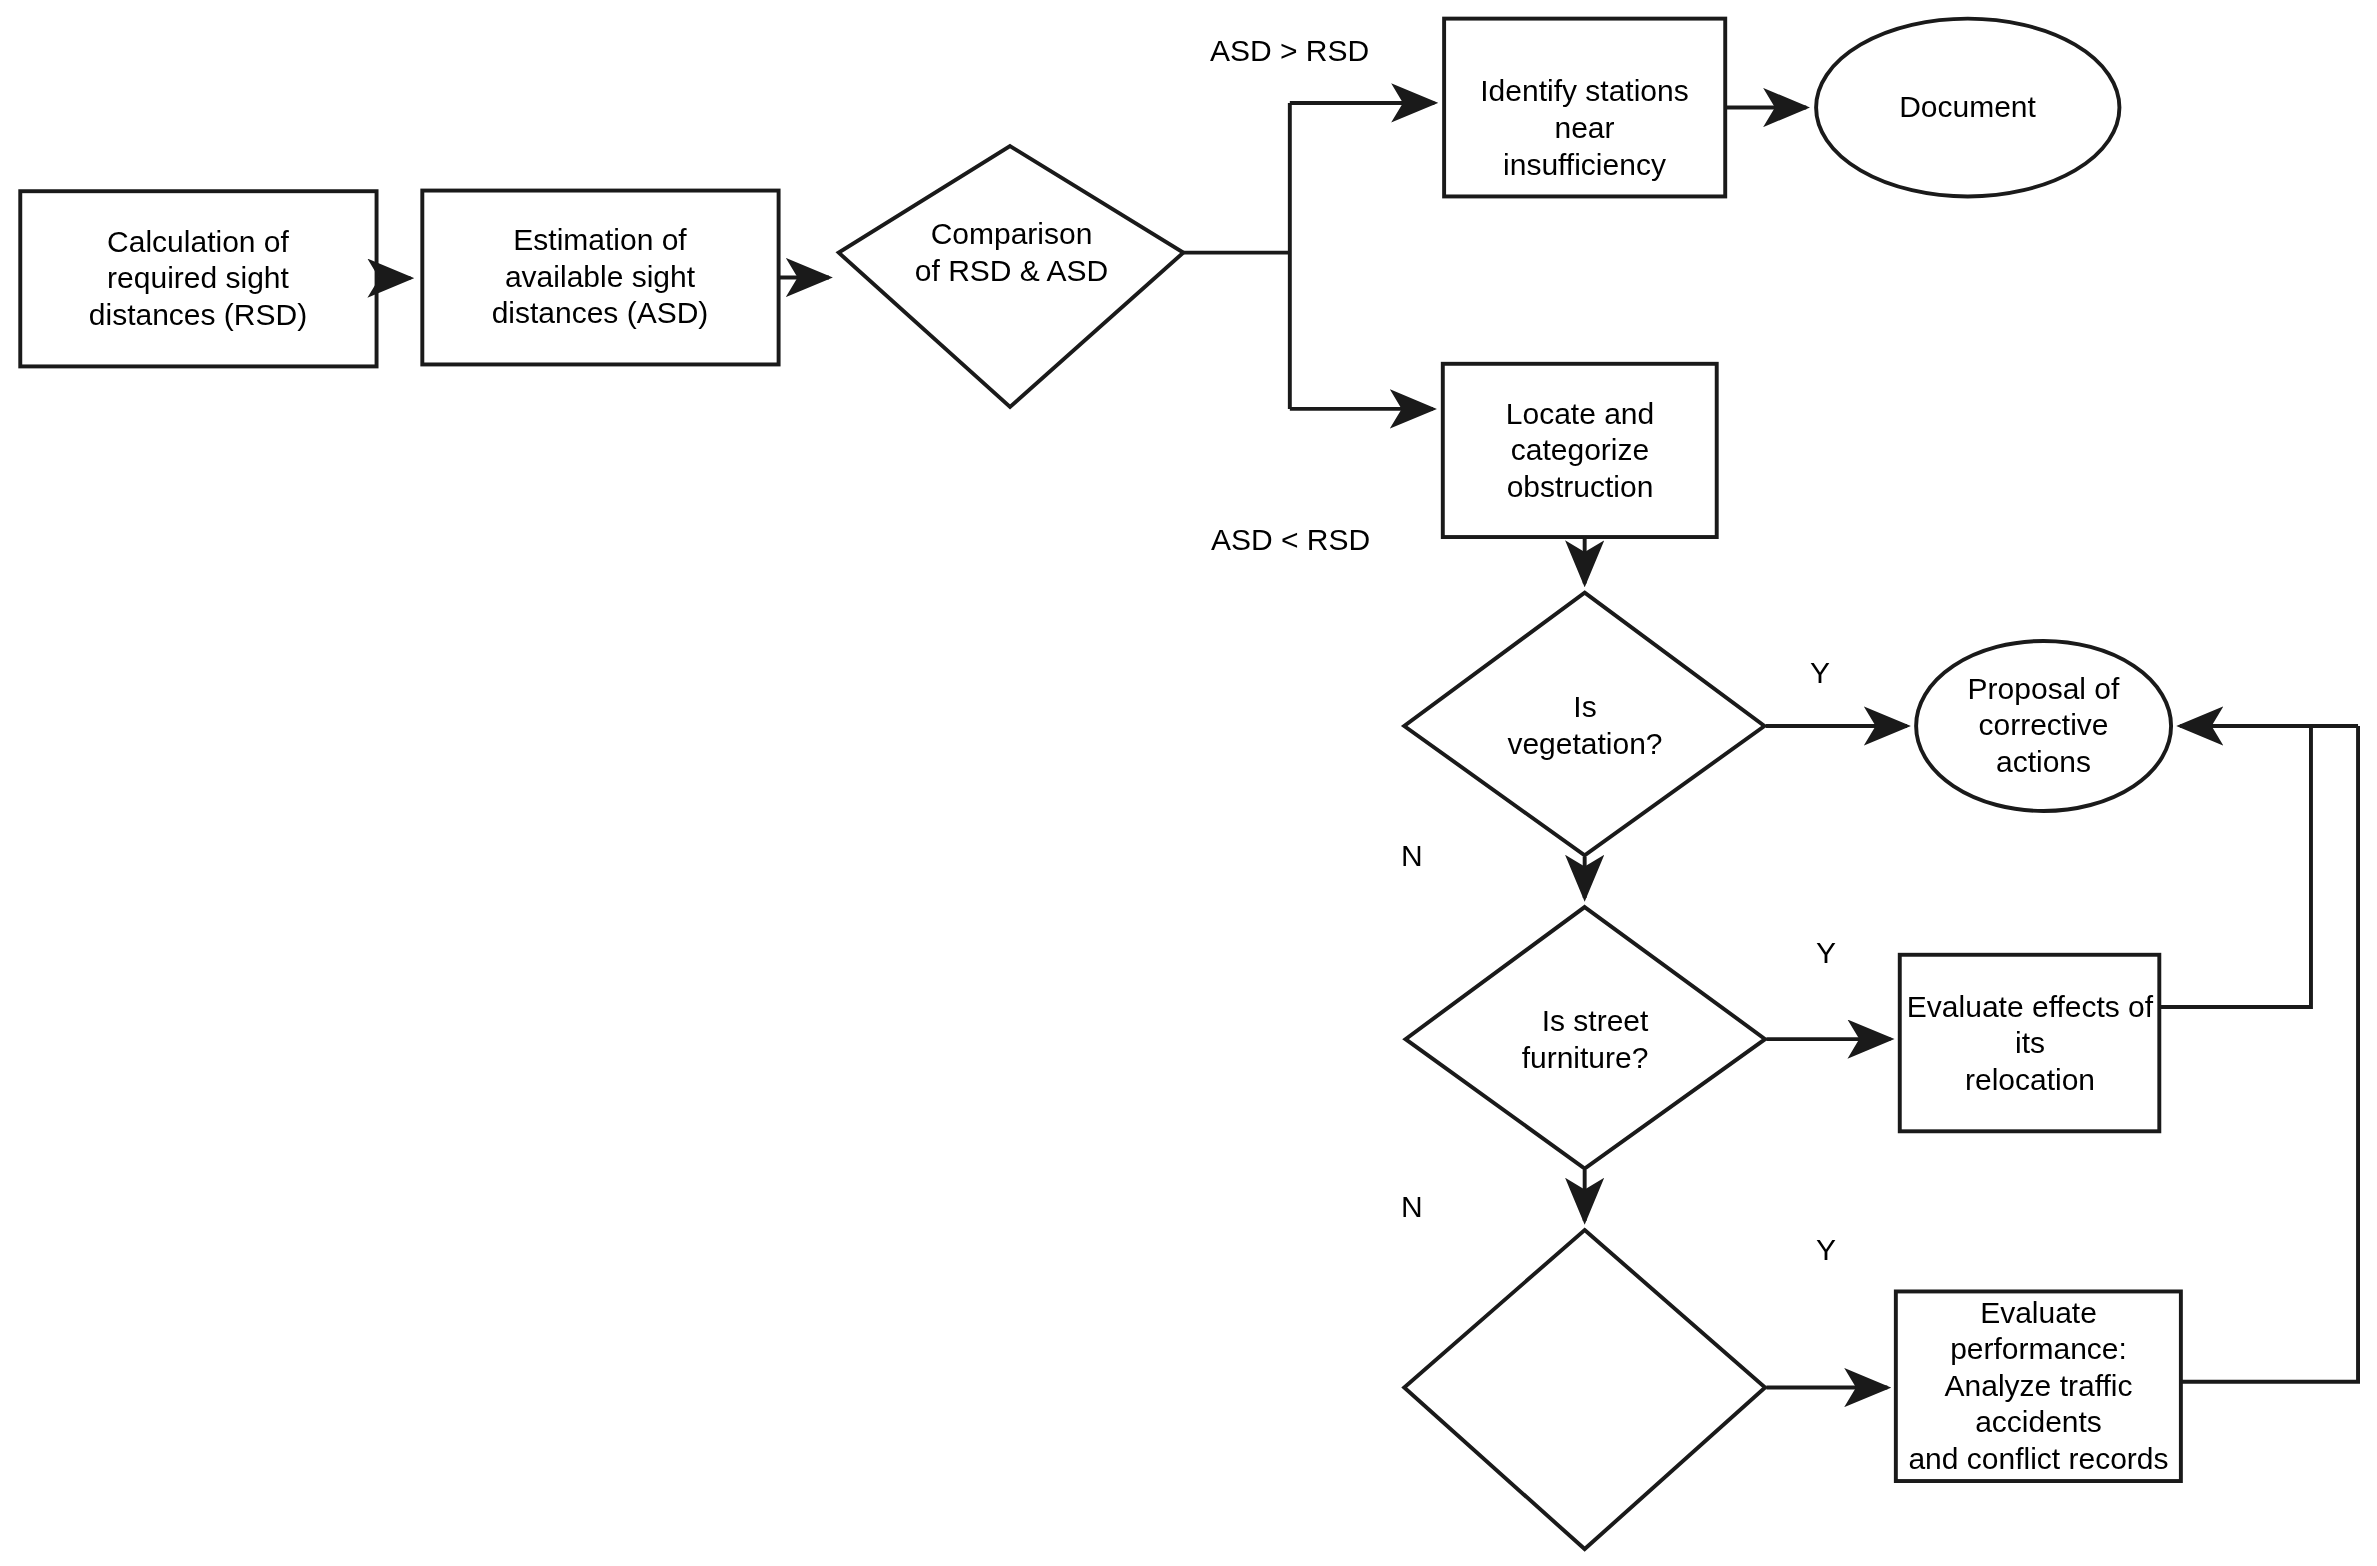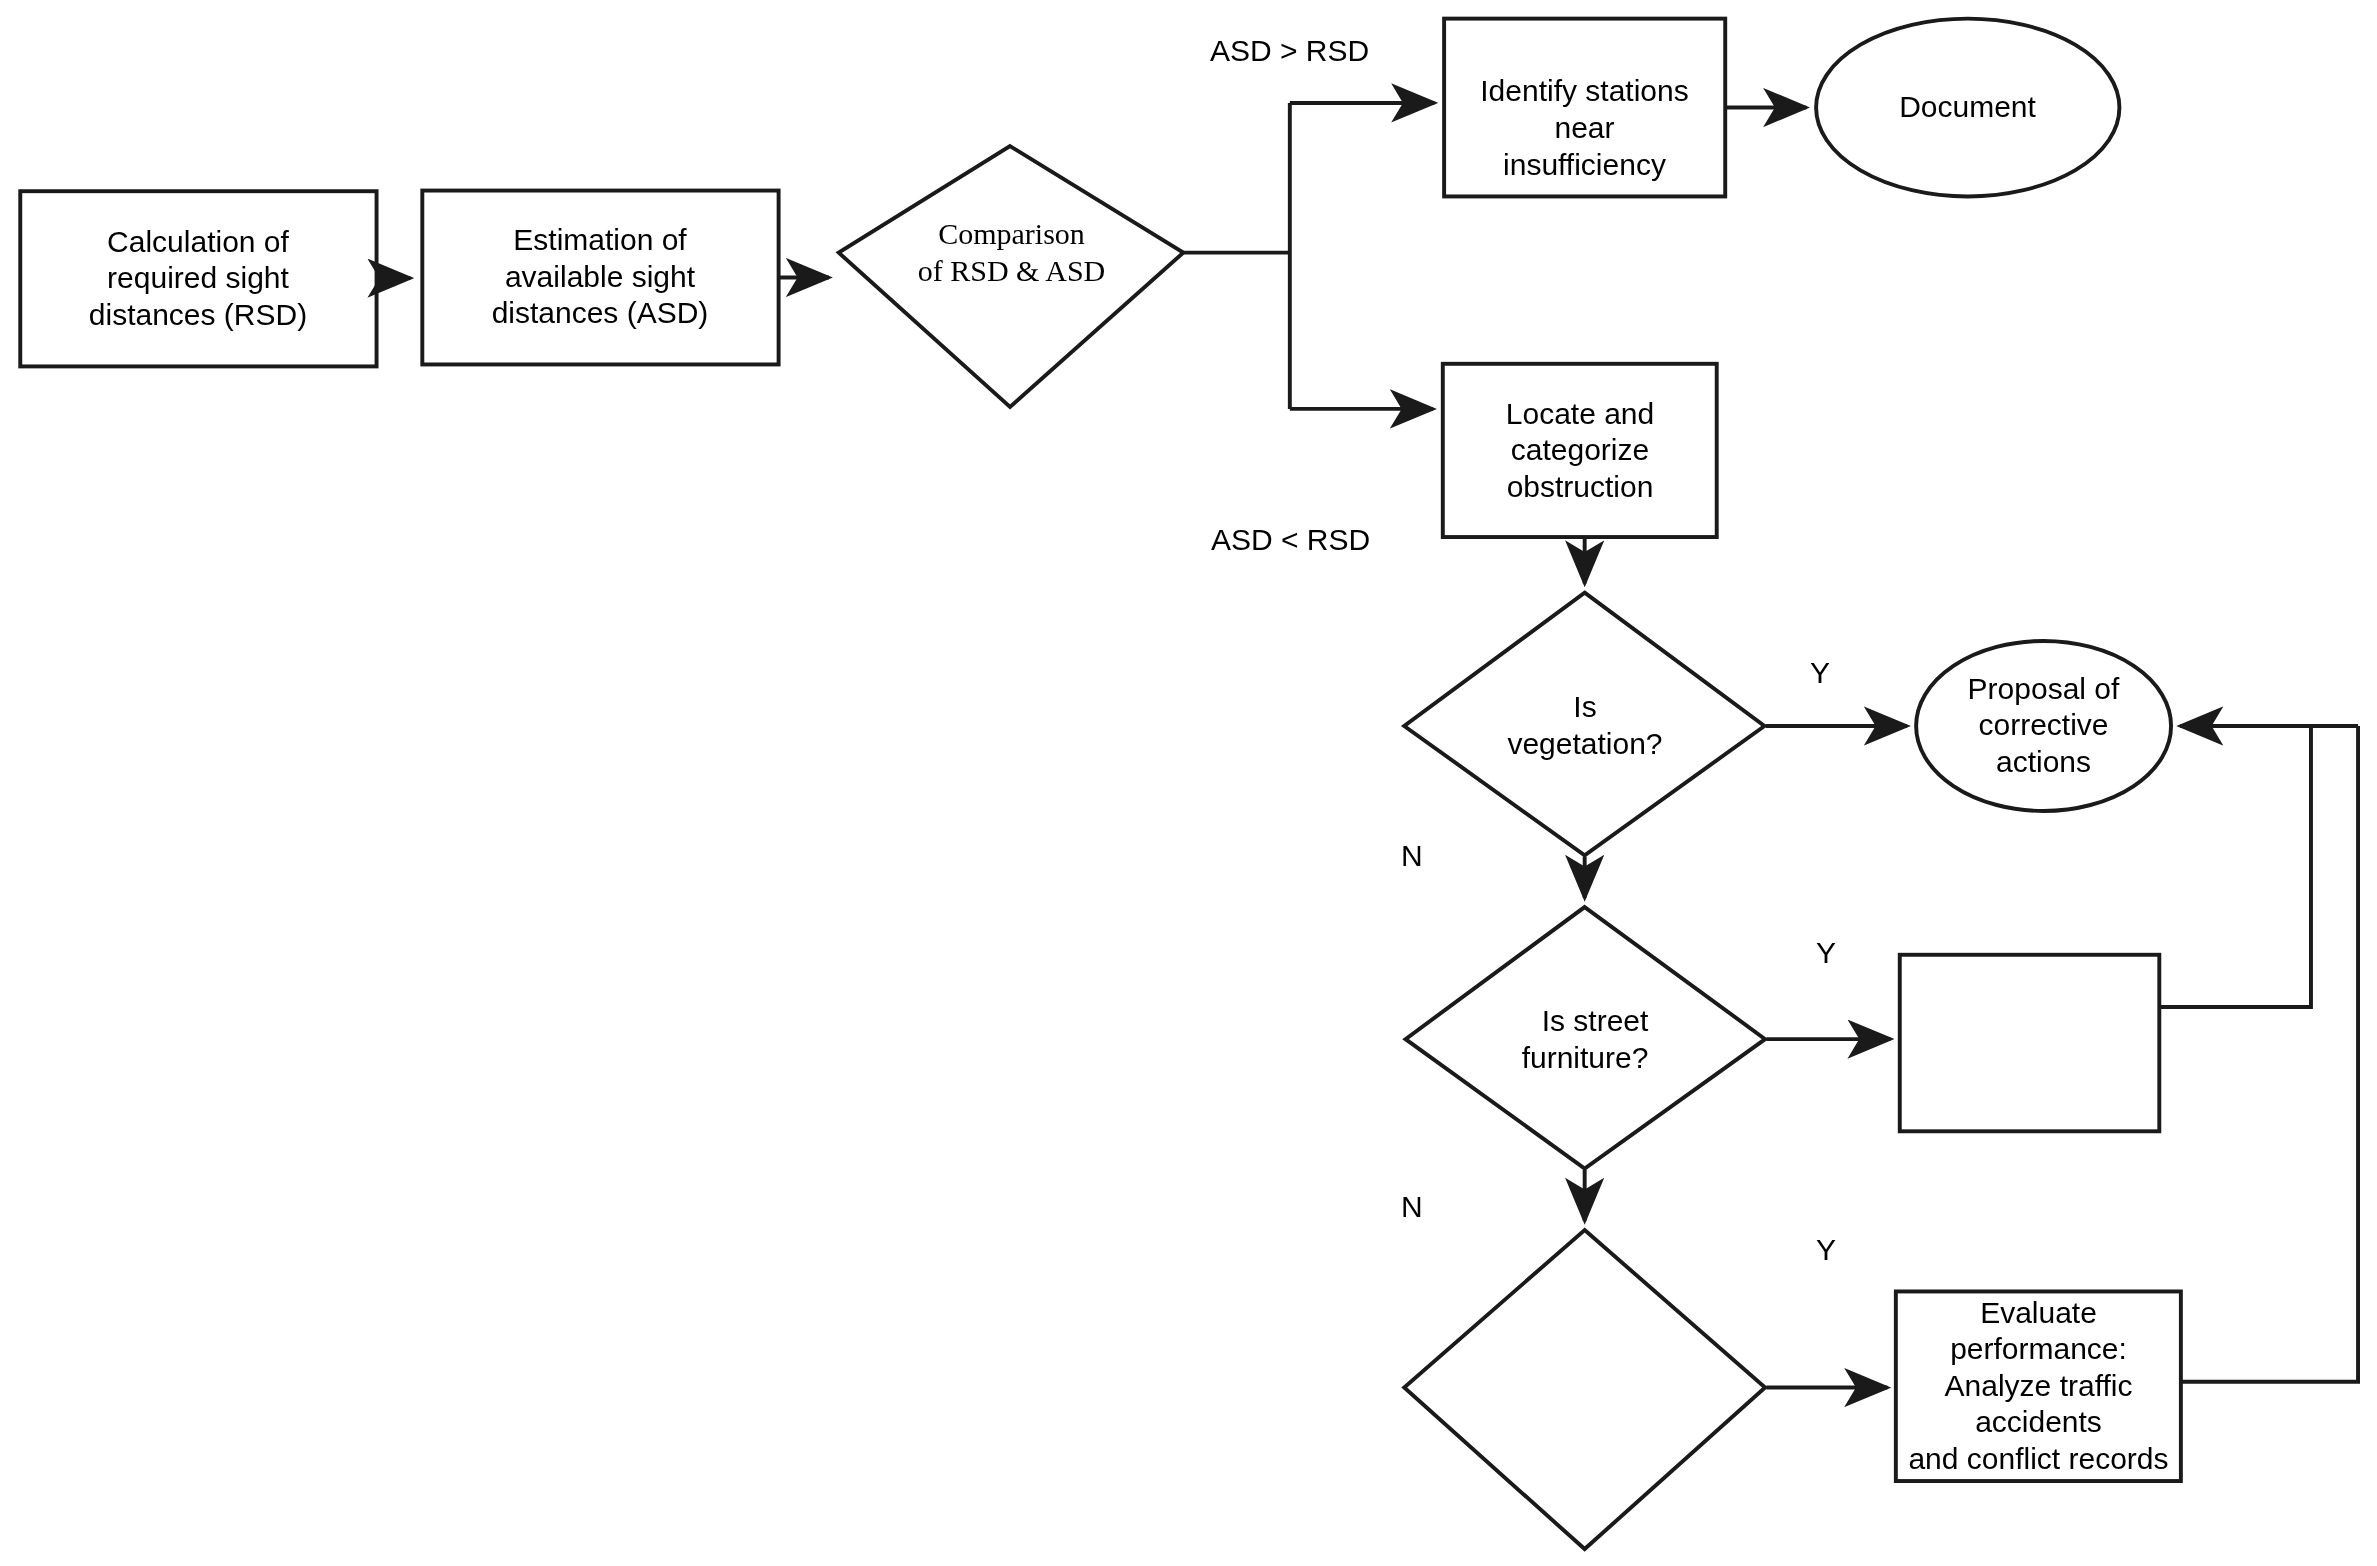--- a/index.html
+++ b/index.html
@@ -122,21 +122,21 @@
   </svg>
 
   <div class="node-text" style="left:20px; top:191px; width:356px; height:175px;">Calculation of
 required sight
 distances (RSD)</div>
 
   <div class="node-text" style="left:422px; top:190px; width:356px; height:174px;">Estimation of
 available sight
 distances (ASD)</div>
 
-  <div class="node-text" style="left:839px; top:187px; width:345px; height:131px;font-family:Liberation Serif, serif;">Comparison
+  <div class="node-text" style="left:839px; top:187px; width:345px; height:131px;">Comparison
 of RSD &amp; ASD</div>
 
   <div class="node-text" style="left:1444px; top:18.3px; width:281px; height:178px;margin-top:21px;">Identify stations
 near
 insufficiency</div>
 
   <div class="node-text" style="left:1816px; top:18.3px; width:303px; height:178px;">Document</div>
 
   <div class="node-text" style="left:1443px; top:364px; width:274px; height:173px;">Locate and
 categorize
@@ -145,20 +145,22 @@
   <div class="node-text" style="left:1432px; top:660px; width:306px; height:131px;">Is
 vegetation?</div>
 
   <div class="node-text" style="left:1916px; top:644px; width:255px; height:163px;">Proposal of
 corrective
 actions</div>
 
   <div class="node-text" style="left:1432px; top:974px; width:306px; height:131px;text-align:right;">Is street
 furniture?</div>
 
+  <div class="node-text" style="left:1900px; top:955px; width:260px; height:177px;">Evaluate effects of its
+relocation</div>
 
 
   <div class="node-text" style="left:1896px; top:1291px; width:285px; height:190px;">Evaluate performance:
 Analyze traffic accidents
 and conflict records</div>
 
   <div class="edge-label" style="left:1210px; top:34px;">ASD &gt; RSD</div>
 
   <div class="edge-label" style="left:1211px; top:523px;">ASD &lt; RSD</div>
 

